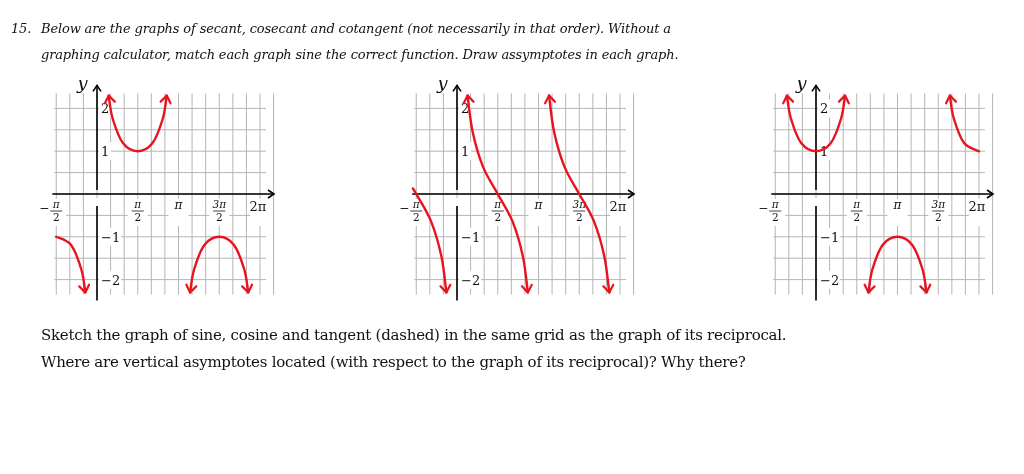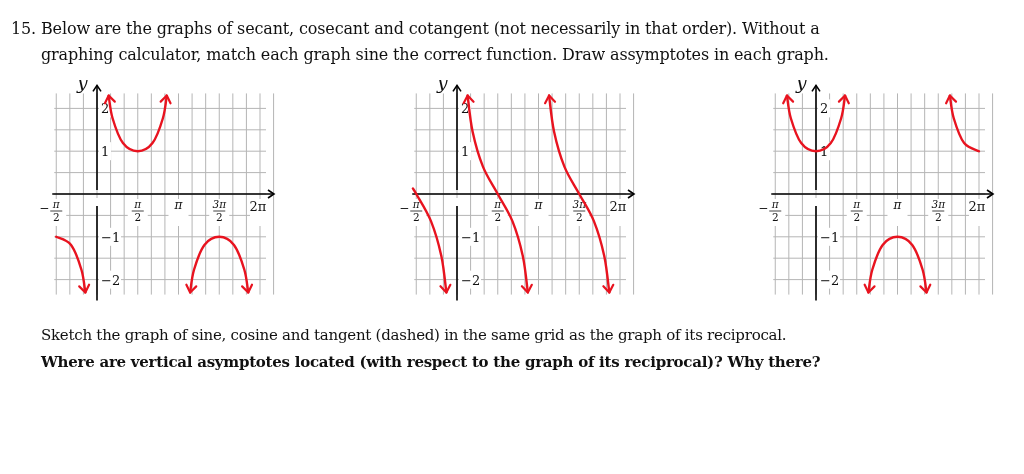--- a/index.html
+++ b/index.html
@@ -1,23 +1,23 @@
 <!DOCTYPE html>
 <html><head>
 <meta charset="utf-8">
 <style>
   html, body { margin:0; padding:0; background:#ffffff; }
   body { width:1024px; height:474px; position:relative; overflow:hidden; font-family:"DejaVu Serif","Liberation Serif",serif; color:#111; }
-  .q-line { position:absolute; left:11px; font-size:16px; line-height:26px; white-space:nowrap; letter-spacing:-0.15px; }
+  .q-line { position:absolute; left:11px; font-size:13px; line-height:26px; white-space:nowrap; letter-spacing:-0.15px;font-style:italic; }
   .q-line .num { display:inline-block; width:30px; }
   #q1 { top:16px; }
   #q2 { top:42px; left:41px; }
   .p-line { position:absolute; left:41px; font-size:15px; line-height:26px; white-space:nowrap; letter-spacing:-0.25px; }
   #p1 { top:322px; }
-  #p2 { top:349px;font-weight:bold; }
+  #p2 { top:349px; }
   .graph { position:absolute; }
   svg text { font-family:"DejaVu Serif","Liberation Serif",serif; }
 </style>
 </head>
 <body>
 
 <div class="q-line" id="q1"><span class="num">15.</span><span>Below are the graphs of secant, cosecant and cotangent (not necessarily in that order). Without a</span></div>
 <div class="q-line" id="q2">graphing calculator, match each graph sine the correct function. Draw assymptotes in each graph.</div>
 
 <div class="graph" id="graphA" style="left:36px; top:80px;"><svg width="240" height="230" viewBox="0 0 240 230">

